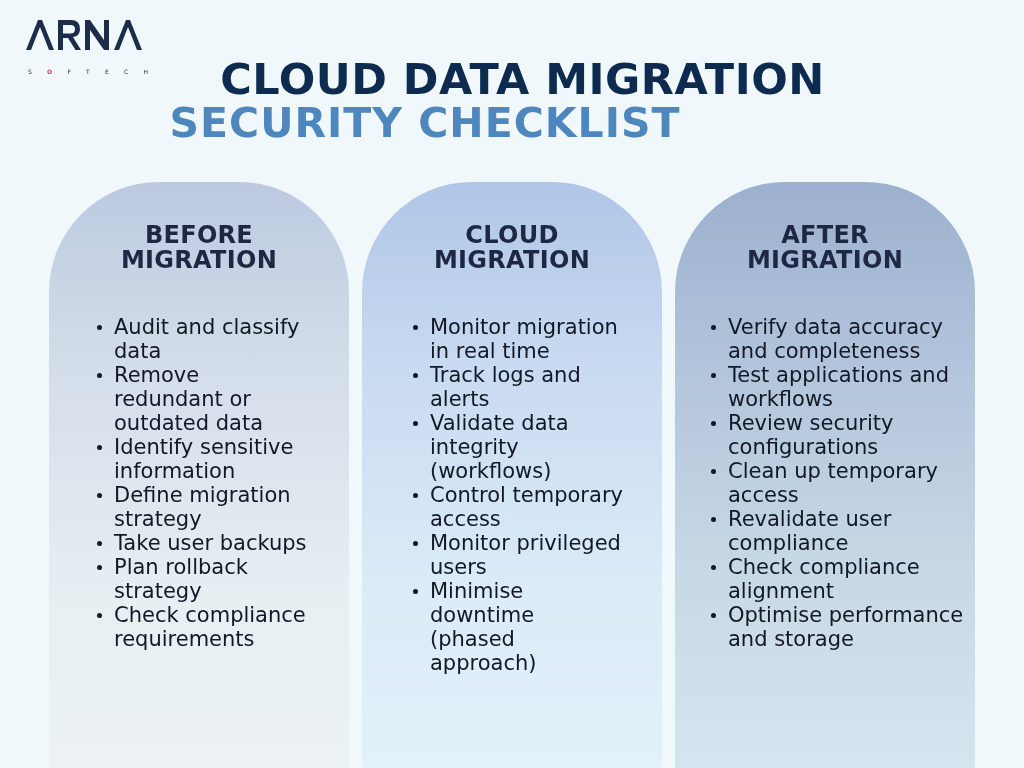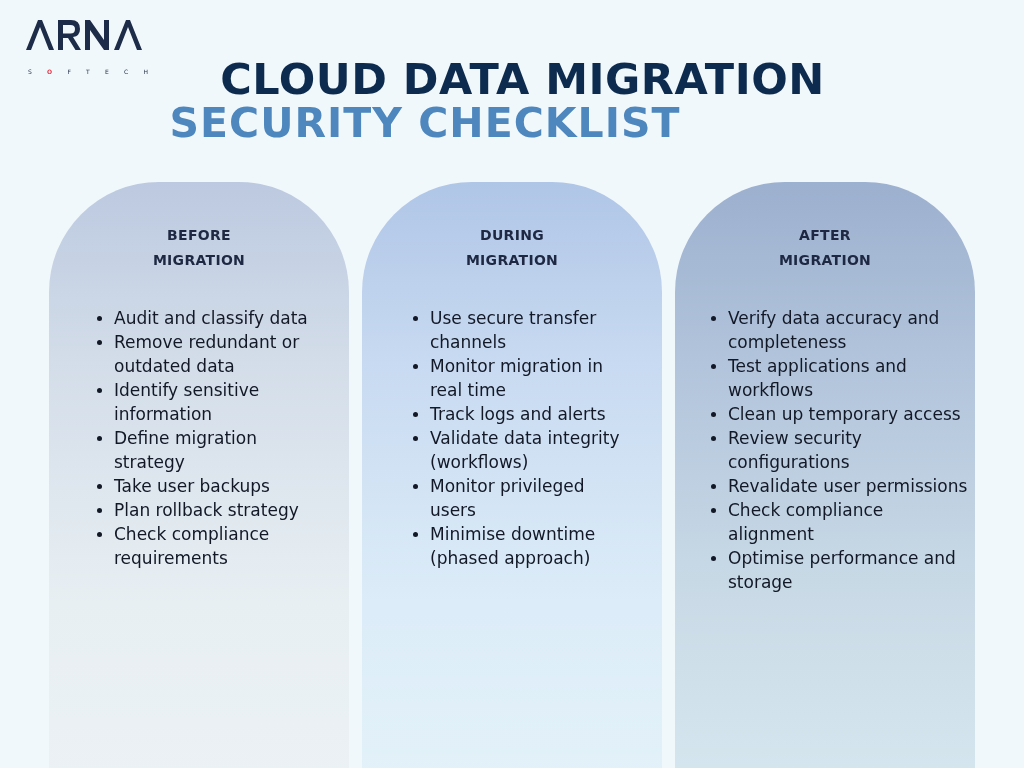--- a/index.html
+++ b/index.html
@@ -38,25 +38,25 @@
   .col {
     position: absolute; top: 182px; height: 600px; width: 300px;
     border-radius: 110px 110px 0 0;
   }
   .col-before { left: 49px; background: linear-gradient(180deg, #bcc9e0 0%, #d3dde9 30%, #e8eff3 70%, #ebf1f4 100%); }
   .col-during { left: 362px; background: linear-gradient(180deg, #b0c6e7 0%, #c8daf1 30%, #dcecf8 70%, #e3f2f9 100%); }
   .col-after  { left: 675px; background: linear-gradient(180deg, #9cb0cf 0%, #b2c4db 30%, #cadbe7 70%, #d6e6ef 100%); }
   .col-heading {
     position: absolute; top: 41px; left: 0; width: 300px; text-align: center;
     font-family: "DejaVu Sans", sans-serif; font-weight: bold;
-    font-size: 14px; line-height: 25px; color: #1e2842; letter-spacing: 0.3px;
+    font-size: 24px; line-height: 25px; color: #1e2842; letter-spacing: 0.3px;
   }
   .col-list {
-    position: absolute; top: 124px; list-style: none;
-    font-family: "DejaVu Sans", sans-serif; font-size: 17px; line-height: 24px;
+    position: absolute; top: 133px; list-style: none;
+    font-family: "DejaVu Sans", sans-serif; font-size: 21px; line-height: 24px;
     color: #121826;
   }
   .col-before .col-list { left: 45px; width: 220px; }
   .col-during .col-list { left: 48px; width: 215px; }
   .col-after  .col-list { left: 33px; width: 262px; }
   .col-list li {
     position: relative; padding-left: 20px;
   }
   .col-list li::before {
     content: ""; position: absolute; left: 3px; top: 10px;
@@ -102,40 +102,40 @@
     <li>Identify sensitive information</li>
     <li>Define migration strategy</li>
     <li>Take user backups</li>
     <li>Plan rollback strategy</li>
     <li>Check compliance requirements</li>
   </ul>
 </section>
 
 <section class="col col-during">
   <h2 class="col-heading">
-    <span>DURING</span><br>
+    <span>CLOUD</span><br>
     <span>MIGRATION</span>
   </h2>
   <ul class="col-list">
-    <li>Use secure transfer channels</li>
     <li>Monitor migration in real time</li>
     <li>Track logs and alerts</li>
     <li>Validate data integrity (workflows)</li>
+    <li>Control temporary access</li>
     <li>Monitor privileged users</li>
     <li>Minimise downtime (phased approach)</li>
   </ul>
 </section>
 
 <section class="col col-after">
   <h2 class="col-heading">
     <span>AFTER</span><br>
     <span>MIGRATION</span>
   </h2>
   <ul class="col-list">
     <li>Verify data accuracy and completeness</li>
     <li>Test applications and workflows</li>
+    <li>Review security configurations</li>
     <li>Clean up temporary access</li>
-    <li>Review security configurations</li>
-    <li>Revalidate user permissions</li>
+    <li>Revalidate user compliance</li>
     <li>Check compliance alignment</li>
     <li>Optimise performance and storage</li>
   </ul>
 </section>
 
 </body></html>

